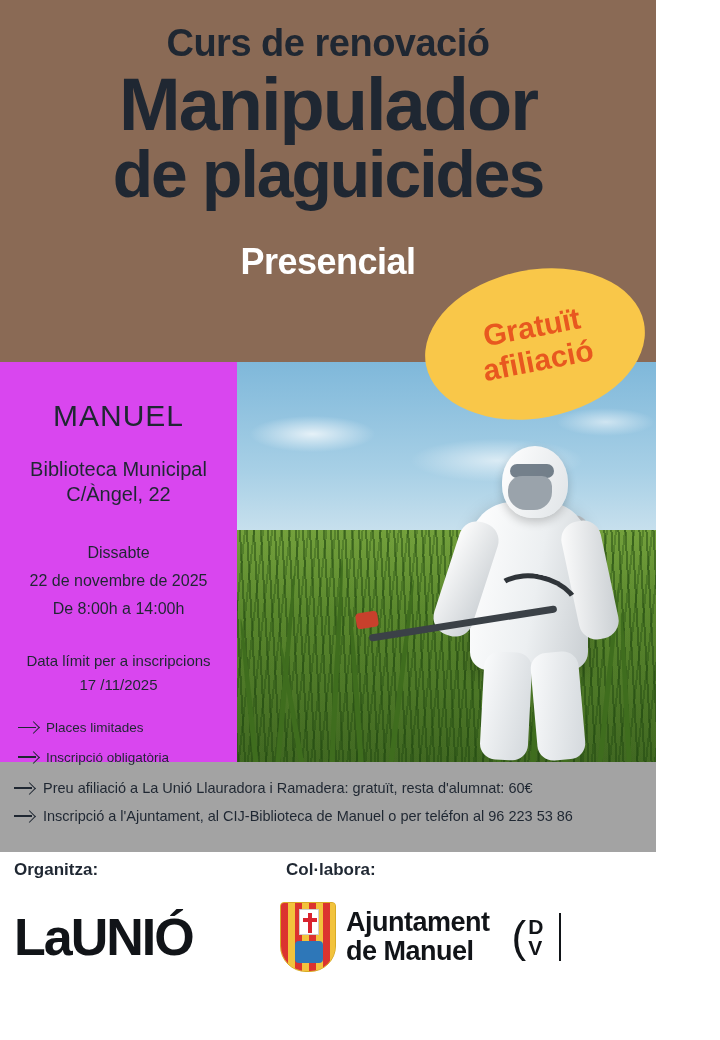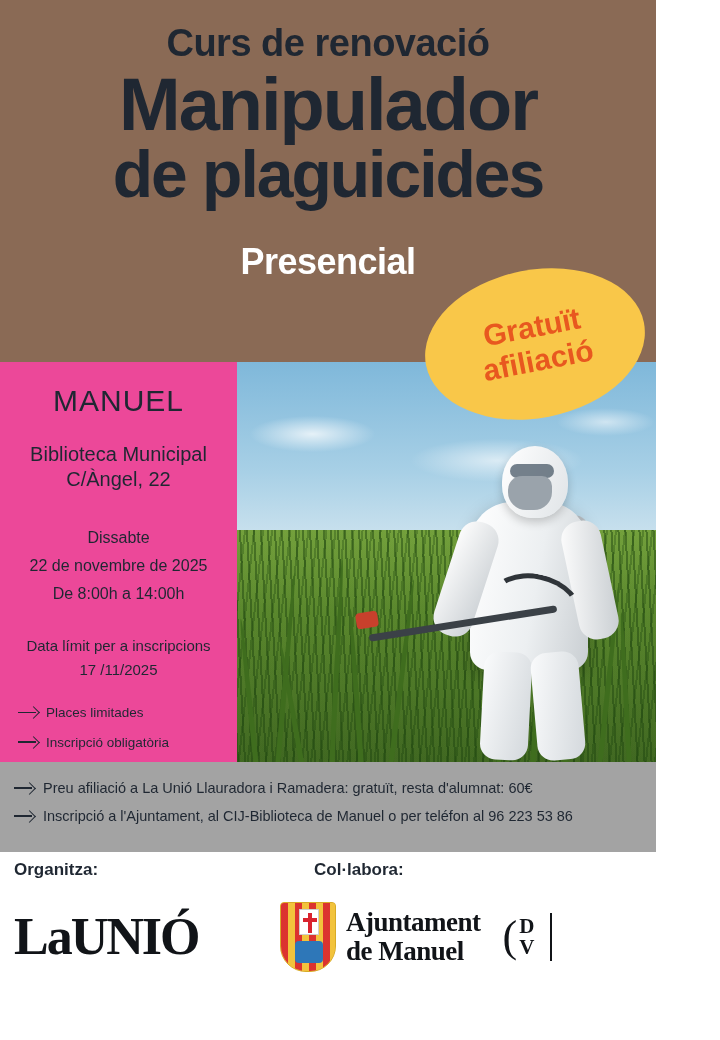--- a/index.html
+++ b/index.html
@@ -89,22 +89,22 @@
 
   
   .middle {
     position: relative;
     display: flex;
     width: 100%;
     height: 400px;
   }
   .info {
     width: 237px;
-    background: #ec4899;
-    padding: 12px 10px 0 10px;
+    background: #d946ef;
+    padding: 27px 10px 0 10px;
     text-align: center;
     color: #1f2732;
   }
   .city {
     font-size: 30px;
     font-weight: normal;
     letter-spacing: 1px;
     margin-top: 10px;
   }
   .venue {
@@ -320,33 +320,31 @@
   
   .footer {
     background: #ffffff;
     height: 188px;
     position: relative;
     padding: 8px 14px 0 14px;
   }
   .foot-labels {
     display: flex;
     align-items: flex-start;
-    gap: 28px;
   }
   .lbl {
     font-size: 17px;
     font-weight: bold;
     color: #1f2732;
   }
   .lbl.organitza { width: 272px; }
   .logos {
     display: flex;
     align-items: center;
     margin-top: 22px;
-    font-family: Liberation Serif, serif;
   }
   .launio {
     width: 248px;
     font-size: 52px;
     font-weight: bold;
     letter-spacing: -2px;
     color: #111418;
     line-height: 1;
   }
   .launio .la { font-weight: bold; }

